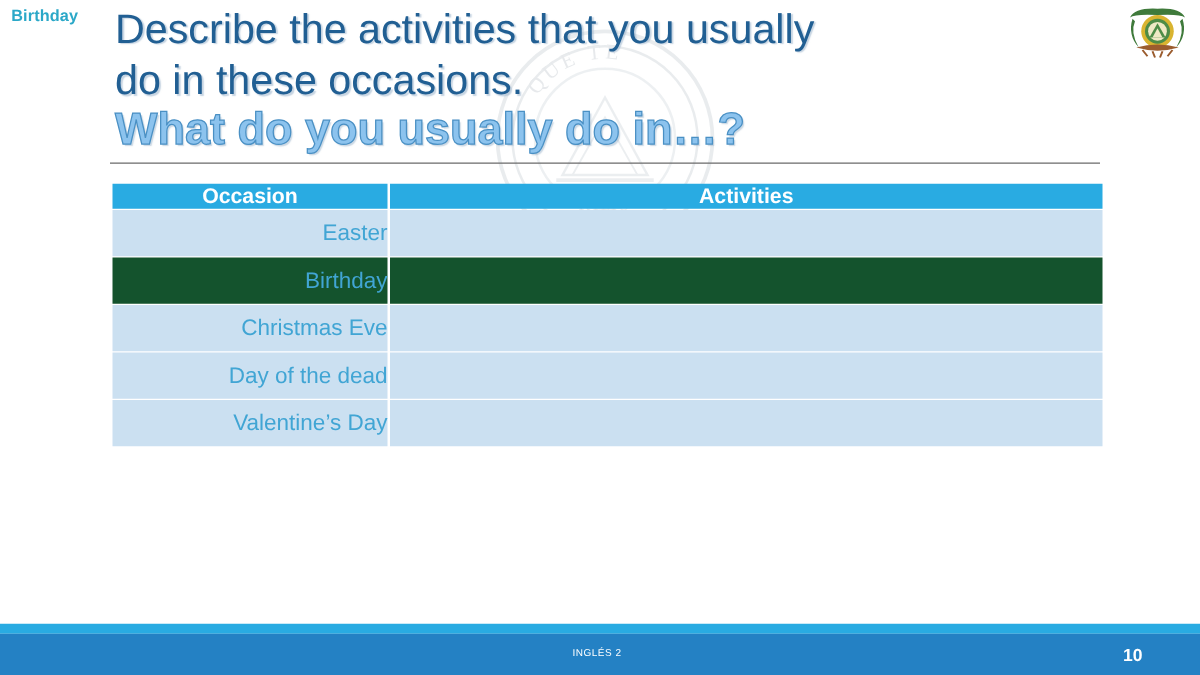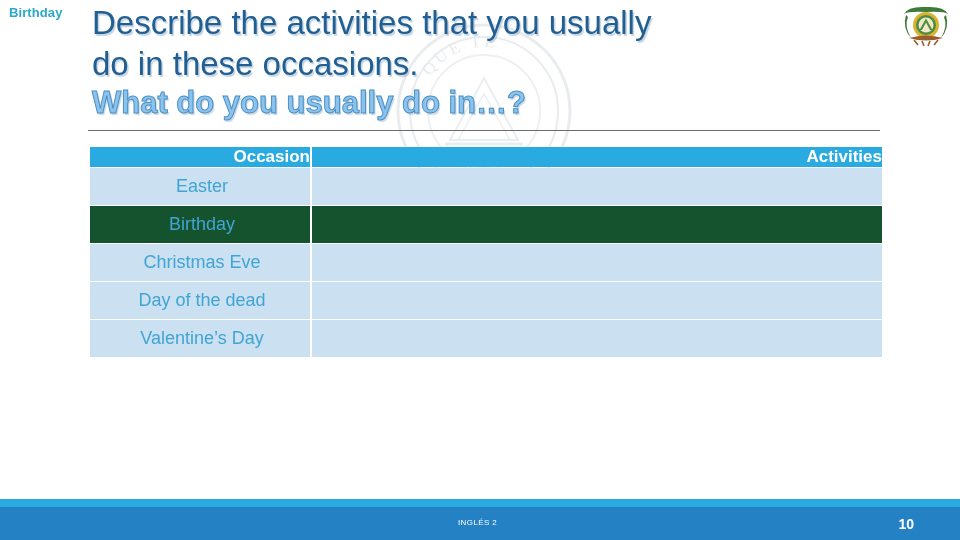--- a/index.html
+++ b/index.html
@@ -66,21 +66,21 @@
   .main-title {
     font-size: 33px;
     line-height: 41px;
     color: #215F93;
     font-weight: normal;
     text-shadow: 1.5px 1.5px 1px rgba(150,175,200,0.55);
     white-space: pre-line;
   }
   .sub-title {
     margin-top: 1px;
-    font-size: 31px;
+    font-size: 36px;
     line-height: 36px;
     font-weight: bold;
     color: #8CC3EE;
     -webkit-text-stroke: 1px #4A90C4;
     text-shadow: 1.5px 1.5px 1px rgba(150,175,200,0.5);
   }
 
   
   .divider {
     position: absolute;
@@ -108,32 +108,32 @@
   .col-occasion { width: 220px; }
   .col-activities { width: 570px; }
 
   .tbl thead th {
     background: #29ABE2;
     color: #ffffff;
     font-size: 17px;
     font-weight: bold;
     height: 17px;
     vertical-align: middle;
-    text-align: right;
+    text-align: center;
   }
 
   .tbl tbody td {
     height: 37px;
     vertical-align: middle;
     font-size: 18px;
     color: #41A5D4;
   }
   .tbl tbody td.occ {
     padding-left: 4px;
-    text-align: center;
+    text-align: right;
   }
   .tbl tbody tr.odd td { background: #CBE0F1; }
   .tbl tbody tr.even td { background: #14532d; }
 
   
   .footer-strip {
     position: absolute;
     left: 0;
     bottom: 33px;
     width: 960px;

